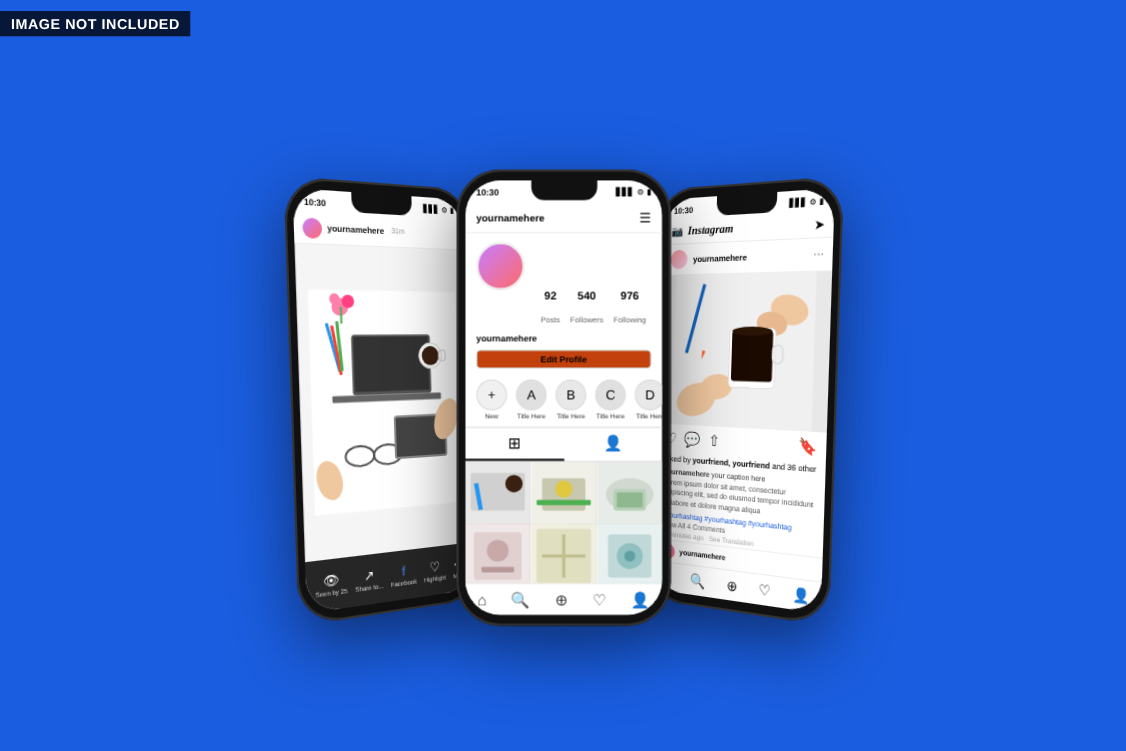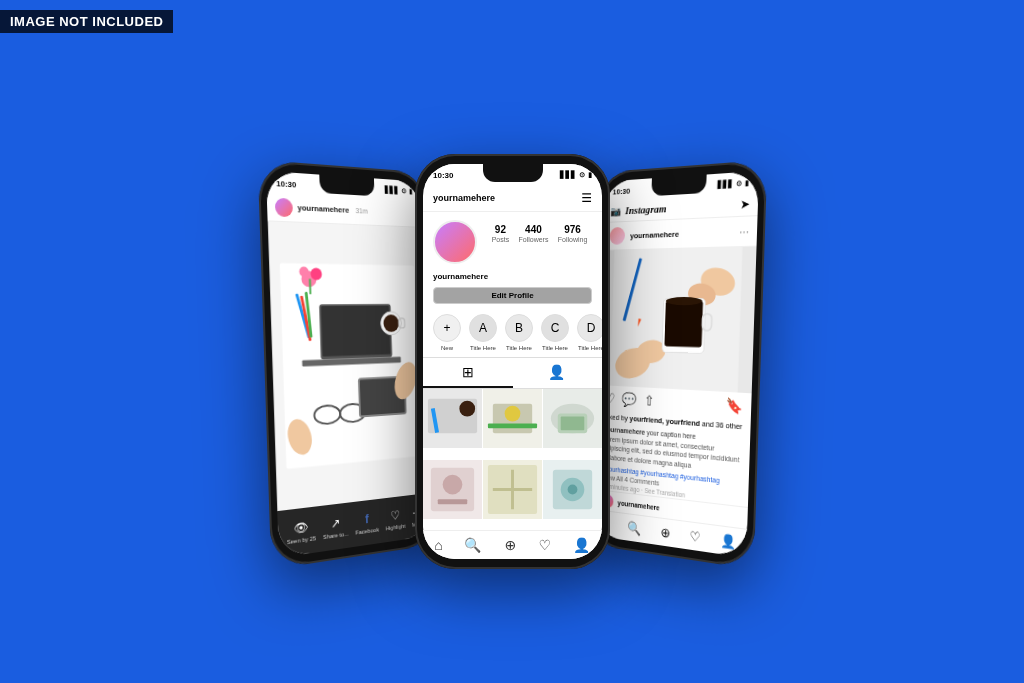--- a/index.html
+++ b/index.html
@@ -242,42 +242,43 @@
       display: flex;
       justify-content: space-around;
       align-items: flex-start;
       padding-top: 4px;
     }
 
     .profile-stat {
       display: flex;
       flex-direction: column;
       align-items: center;
-      gap: 1px;
+      gap: 13px;
+      margin-top: 40px;
     }
 
     .profile-stat-number {
       font-size: 10px;
       font-weight: 700;
     }
 
     .profile-stat-label {
       font-size: 7px;
       color: #666;
     }
 
     .profile-name {
       padding: 4px 10px 2px;
       font-size: 8px;
       font-weight: 600;
     }
 
     .edit-profile-btn {
       margin: 4px 10px;
-      background: #a3a3a3;
+      background: #c2410c;
       border: 1px solid #ccc;
       border-radius: 4px;
       text-align: center;
       padding: 3px;
       font-size: 8px;
       font-weight: 600;
     }
 
     .highlights-row {
       display: flex;
@@ -618,21 +619,21 @@
         </div>
 
         <div class="profile-info">
           <div class="profile-avatar-large"></div>
           <div class="profile-stats">
             <div class="profile-stat">
               <span class="profile-stat-number">92</span>
               <span class="profile-stat-label">Posts</span>
             </div>
             <div class="profile-stat">
-              <span class="profile-stat-number">440</span>
+              <span class="profile-stat-number">540</span>
               <span class="profile-stat-label">Followers</span>
             </div>
             <div class="profile-stat">
               <span class="profile-stat-number">976</span>
               <span class="profile-stat-label">Following</span>
             </div>
           </div>
         </div>
 
         <div class="profile-name">yournamehere</div>

